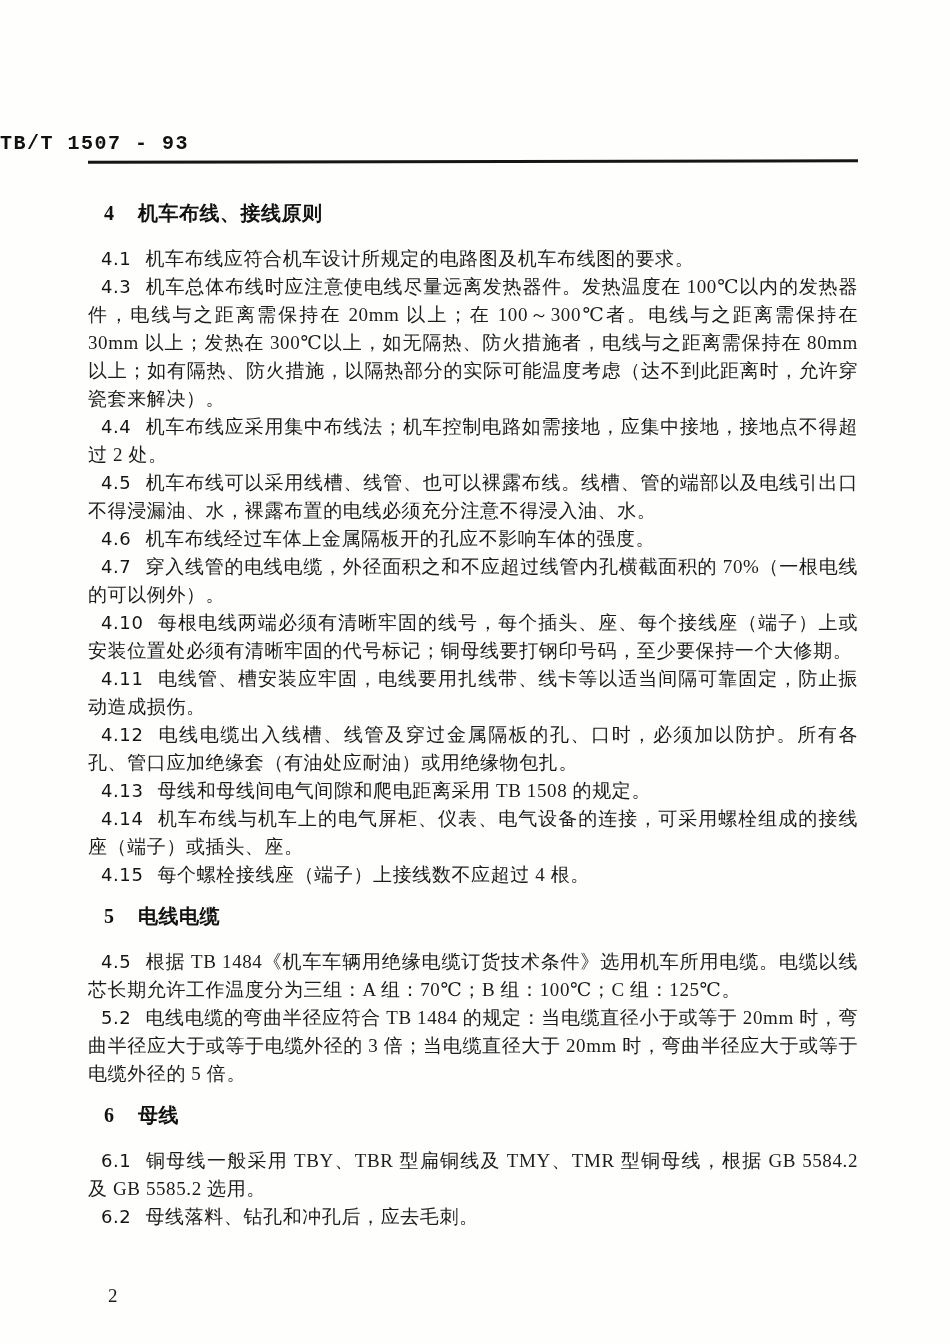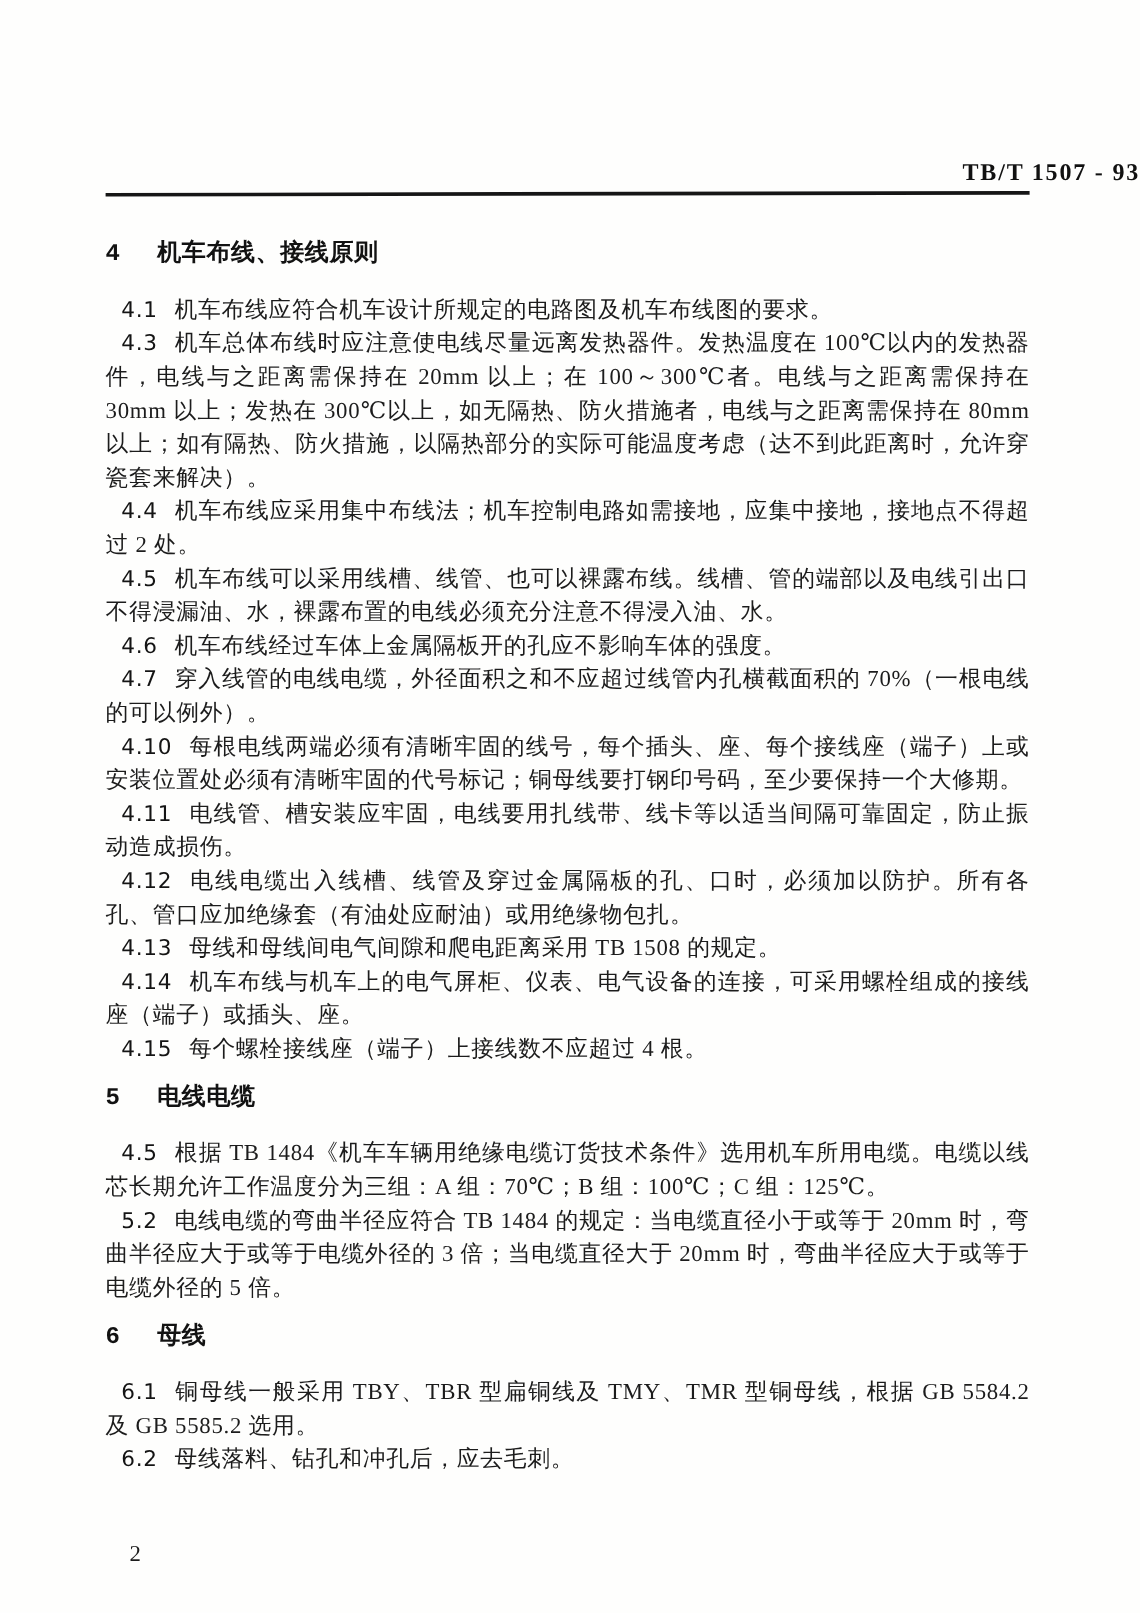--- a/index.html
+++ b/index.html
@@ -14,46 +14,47 @@
     background: #fefefd;
     color: #1b1b1b;
     font-family: "Liberation Serif", "DejaVu Serif", serif;
     overflow: hidden;
   }
   .header {
     position: absolute;
     top: 132px;
     left: 0;
     width: 100%;
-    text-align: right;
+    text-align: left;
     font-weight: 700;
     font-size: 20px;
     letter-spacing: 1.5px;
     line-height: 24px;
     color: #111;
+    font-family: Liberation Mono, monospace;
   }
   .rule {
     position: absolute;
     top: 160px;
     left: 88px;
     width: 770px;
     height: 3px;
     background: #161616;
     transform: rotate(-0.12deg);
   }
   .content {
     position: absolute;
     top: 186px;
     left: 88px;
     width: 770px;
   }
   .sec-h {
-    margin: 13px 0 18px 0;
+    margin: 13px 0 18px 16px;
     padding: 0;
-    font-family: Liberation Mono, monospace;
+    font-family: Liberation Serif, serif;
     font-weight: 700;
     font-size: 20px;
     line-height: 28px;
     color: #121212;
     letter-spacing: 0.5px;
   }
   .sec-h .sec-num {
     margin-right: 18px;
     font-weight: 600;
   }

